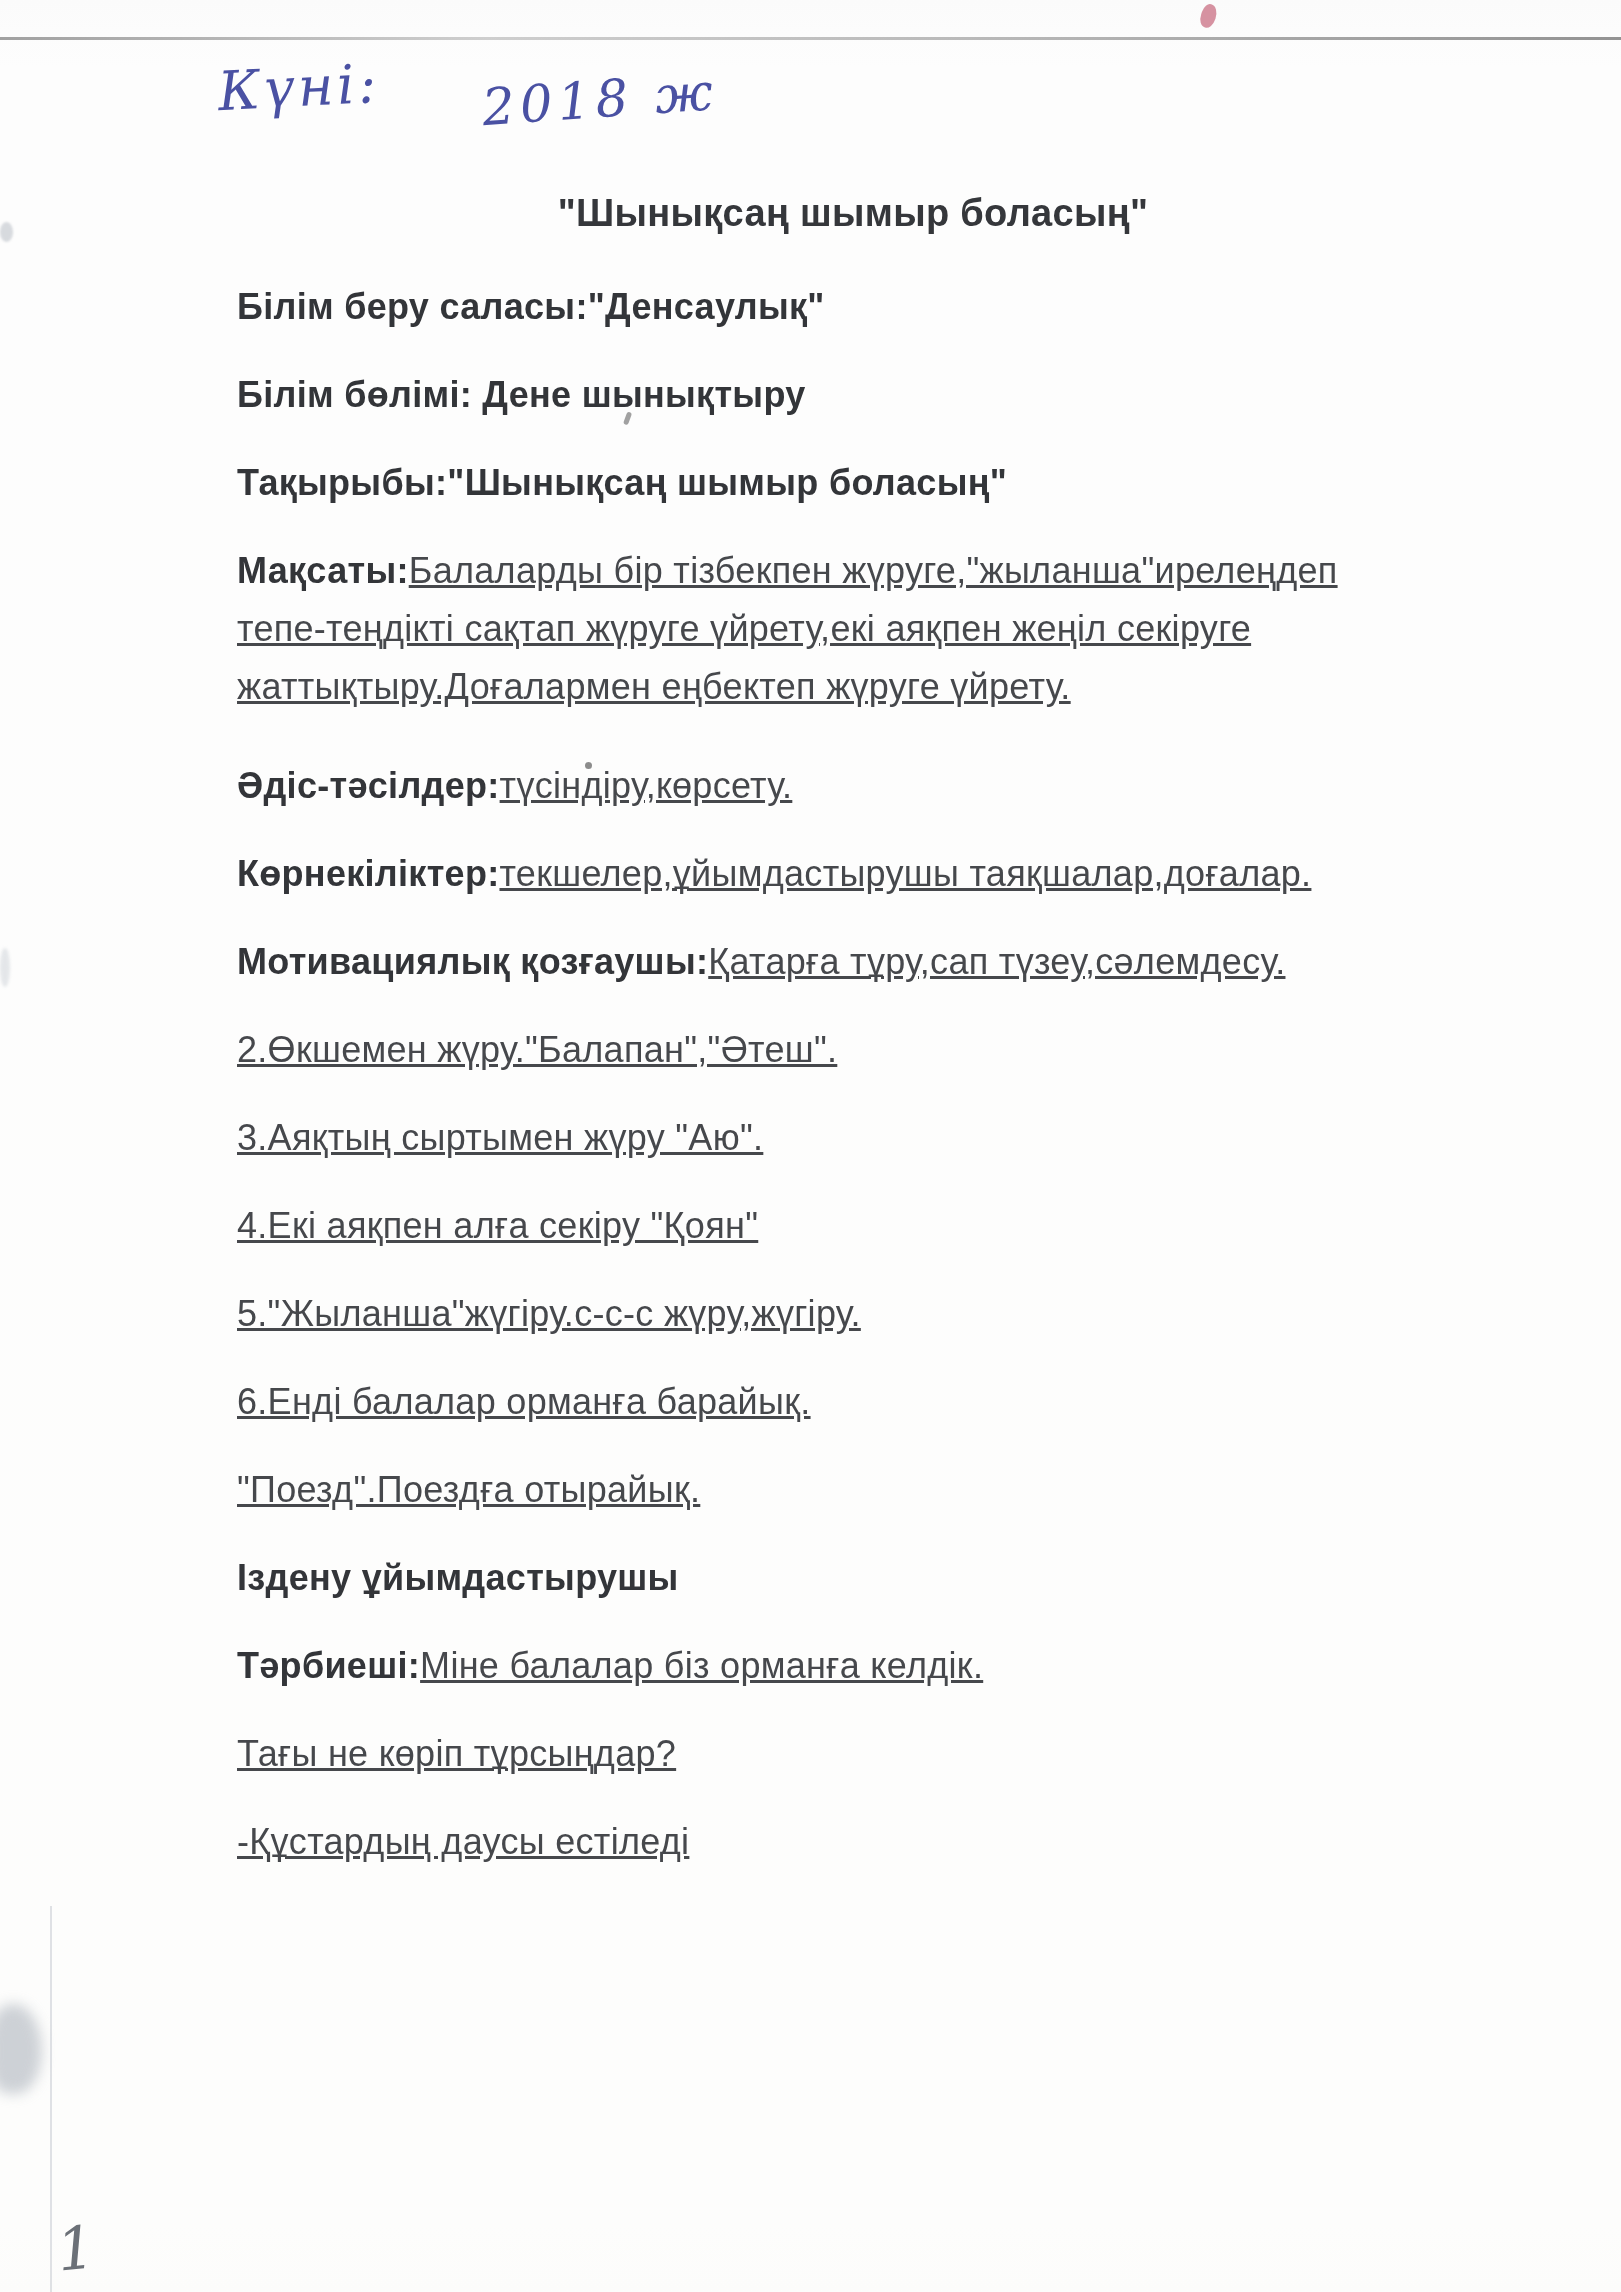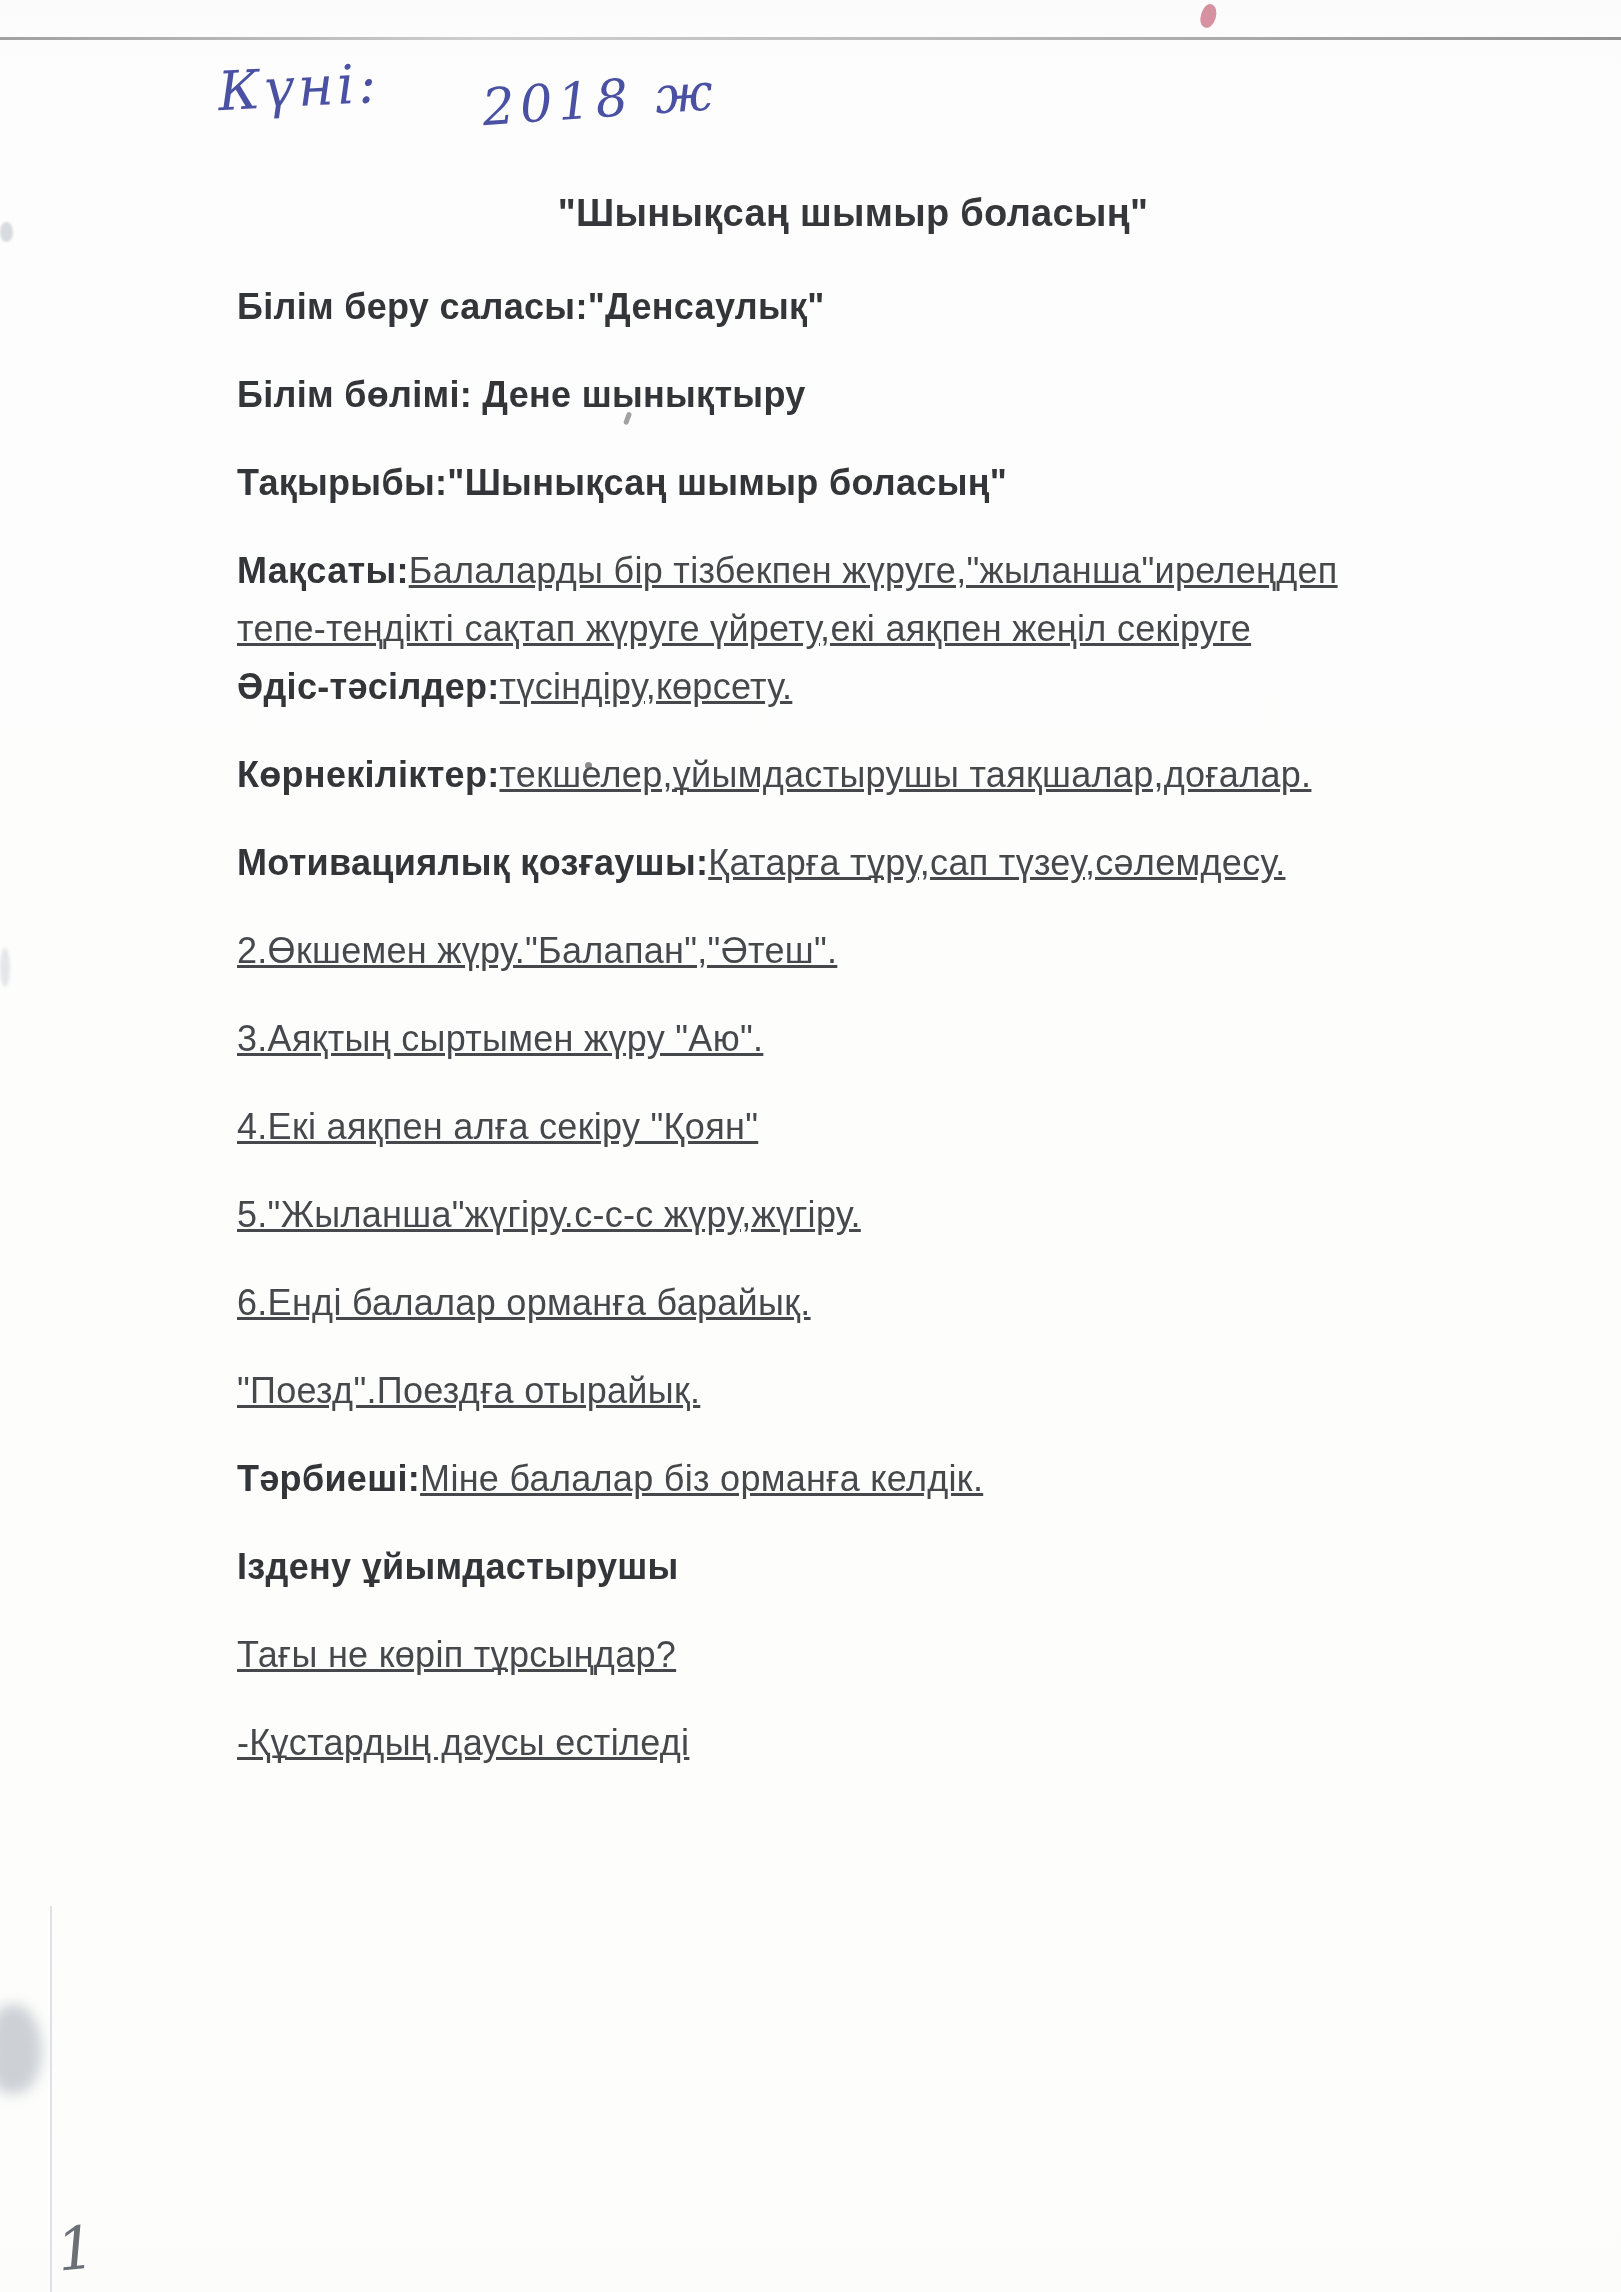--- a/index.html
+++ b/index.html
@@ -108,43 +108,44 @@
   <div class="line block"><strong class="b">Білім бөлімі: Дене шынықтыру</strong><span class="t"></span></div>
 
   <div class="line block"><strong class="b">Тақырыбы:"Шынықсаң шымыр боласың"</strong><span class="t"></span></div>
 
   <div class="line para-start"><strong class="b">Мақсаты:</strong><span class="t">Балаларды бір тізбекпен жүруге,"жыланша"ирелеңдеп</span></div>
 
 
 
   <div class="line para"><strong class="b"></strong><span class="t">тепе-теңдікті сақтап жүруге үйрету,екі аяқпен жеңіл секіруге</span></div>
 
+  <div class="line para-end"><strong class="b"></strong><span class="t">жаттықтыру.Доғалармен еңбектеп жүруге үйрету.</span></div>
 
   <div class="line block"><strong class="b">Әдіс-тәсілдер:</strong><span class="t">түсіндіру,көрсету.</span></div>
 
   <div class="line block"><strong class="b">Көрнекіліктер:</strong><span class="t">текшелер,ұйымдастырушы таяқшалар,доғалар.</span></div>
 
   <div class="line block"><strong class="b">Мотивациялық қозғаушы:</strong><span class="t">Қатарға тұру,сап түзеу,сәлемдесу.</span></div>
 
 
   <div class="line block"><strong class="b"></strong><span class="t">2.Өкшемен жүру."Балапан","Әтеш".</span></div>
 
   <div class="line block"><strong class="b"></strong><span class="t">3.Аяқтың сыртымен жүру "Аю".</span></div>
 
   <div class="line block"><strong class="b"></strong><span class="t">4.Екі аяқпен алға секіру "Қоян"</span></div>
 
   <div class="line block"><strong class="b"></strong><span class="t">5."Жыланша"жүгіру.с-с-с жүру,жүгіру.</span></div>
 
   <div class="line block"><strong class="b"></strong><span class="t">6.Енді балалар орманға барайық.</span></div>
 
   <div class="line block"><strong class="b"></strong><span class="t">"Поезд".Поездға отырайық.</span></div>
 
+  <div class="line block"><strong class="b">Іздену ұйымдастырушы</strong><span class="t"></span></div>
+
   <div class="line block"><strong class="b">Тәрбиеші:</strong><span class="t">Міне балалар біз орманға келдік.</span></div>
-
-  <div class="line block"><strong class="b">Іздену ұйымдастырушы</strong><span class="t"></span></div>
 
 
   <div class="line block"><strong class="b"></strong><span class="t">Тағы не көріп тұрсыңдар?</span></div>
 
   <div class="line block"><strong class="b"></strong><span class="t">-Құстардың даусы естіледі</span></div>
 </div>
   </div>
 
   <div class="hand-pagenum">1</div>
 </div>

